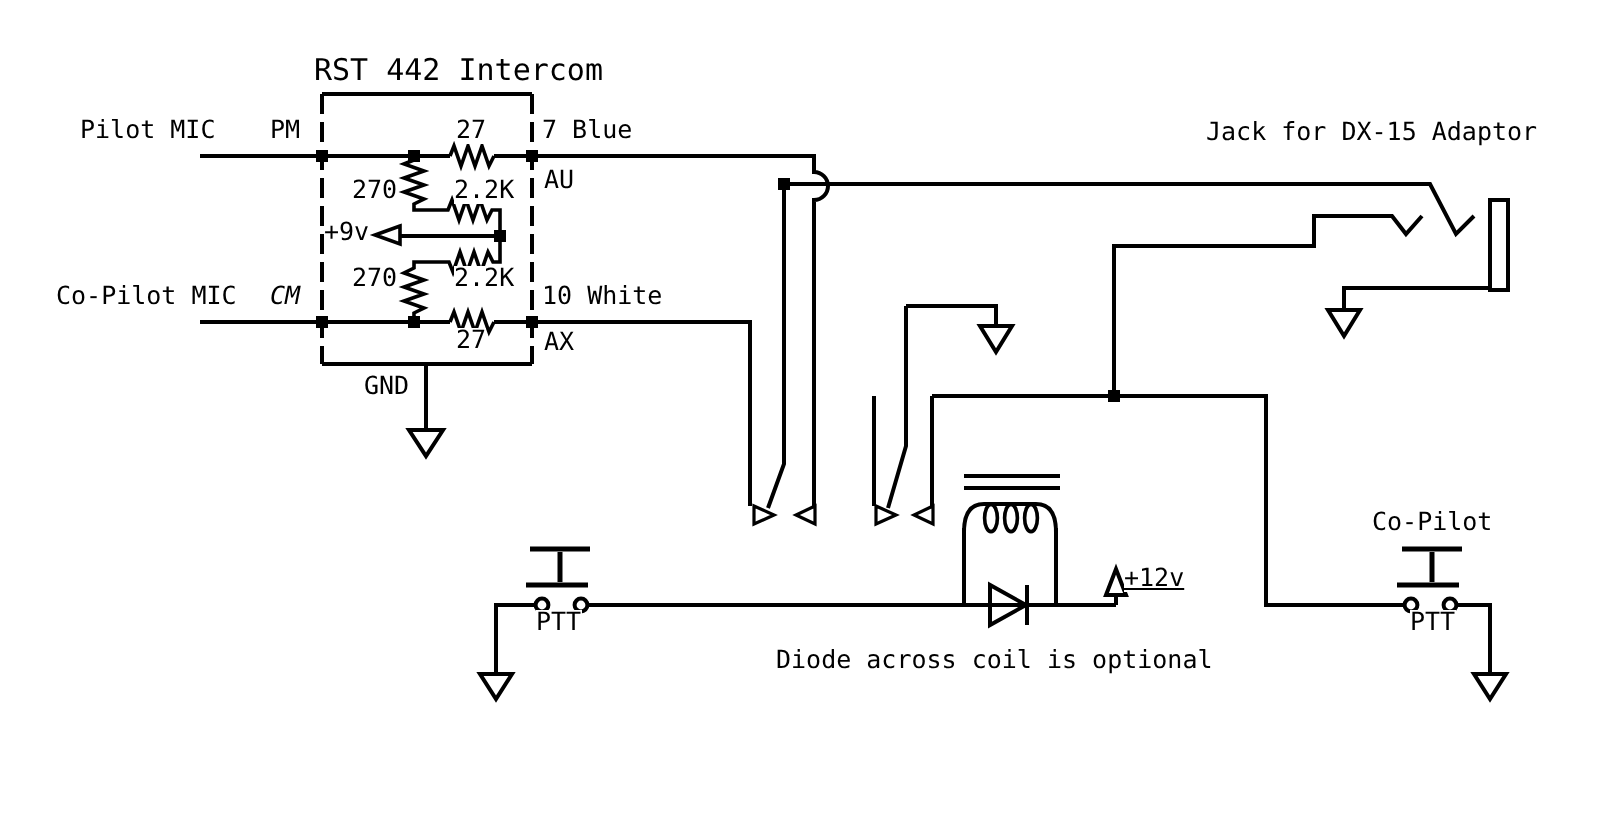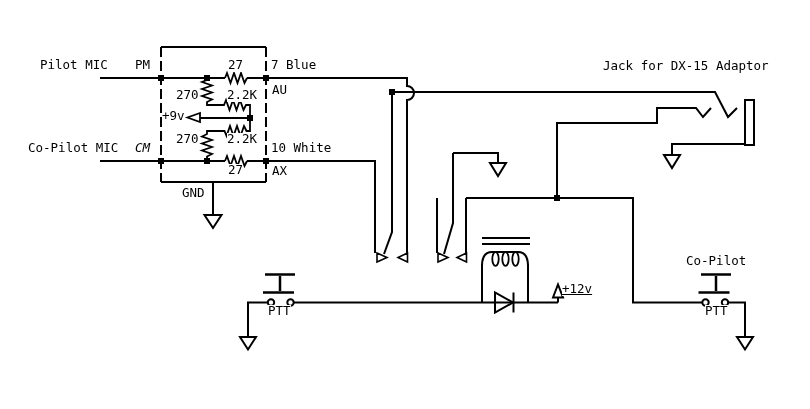--- a/index.html
+++ b/index.html
@@ -130,20 +130,21 @@
       <rect x="263" y="75" width="6" height="6"></rect>
       <rect x="158" y="158" width="6" height="6"></rect>
       <rect x="204" y="158" width="6" height="6"></rect>
       <rect x="263" y="158" width="6" height="6"></rect>
       <rect x="247" y="115" width="6" height="6"></rect>
       <rect x="389" y="89" width="6" height="6"></rect>
       <rect x="554" y="195" width="6" height="6"></rect>
     </g>
   </svg>
 
+  <div class="lbl lbl-title" style="left:157px;top:28px;">RST 442 Intercom</div>
   <div class="lbl" style="left:40px;top:59px;text-align:center;">Pilot MIC</div>
   <div class="lbl" style="left:135px;top:59px;">PM</div>
   <div class="lbl" style="left:228px;top:59px;">27</div>
   <div class="lbl" style="left:271px;top:59px;">7 Blue</div>
   <div class="lbl" style="left:272px;top:84px;text-align:right;">AU</div>
   <div class="lbl" style="left:176px;top:89px;">270</div>
   <div class="lbl" style="left:227px;top:89px;">2.2K</div>
   <div class="lbl" style="left:162px;top:110px;text-align:center;">+9v</div>
   <div class="lbl" style="left:176px;top:133px;">270</div>
   <div class="lbl" style="left:227px;top:133px;">2.2K</div>
@@ -151,14 +152,15 @@
   <div class="lbl" style="left:135px;top:142px;font-style:italic;">CM</div>
   <div class="lbl" style="left:271px;top:142px;text-align:right;">10 White</div>
   <div class="lbl" style="left:228px;top:164px;">27</div>
   <div class="lbl" style="left:272px;top:165px;">AX</div>
   <div class="lbl" style="left:182px;top:187px;">GND</div>
   <div class="lbl" style="left:603px;top:60px;">Jack for DX-15 Adaptor</div>
   <div class="lbl" style="left:268px;top:305px;">PTT</div>
   <div class="lbl" style="left:686px;top:255px;">Co-Pilot</div>
   <div class="lbl" style="left:705px;top:305px;">PTT</div>
   <div class="lbl" style="left:562px;top:283px;text-decoration:underline;">+12v</div>
+  <div class="lbl" style="left:388px;top:324px;">Diode across coil is optional</div>
 
 </div>
 
 </body></html>

